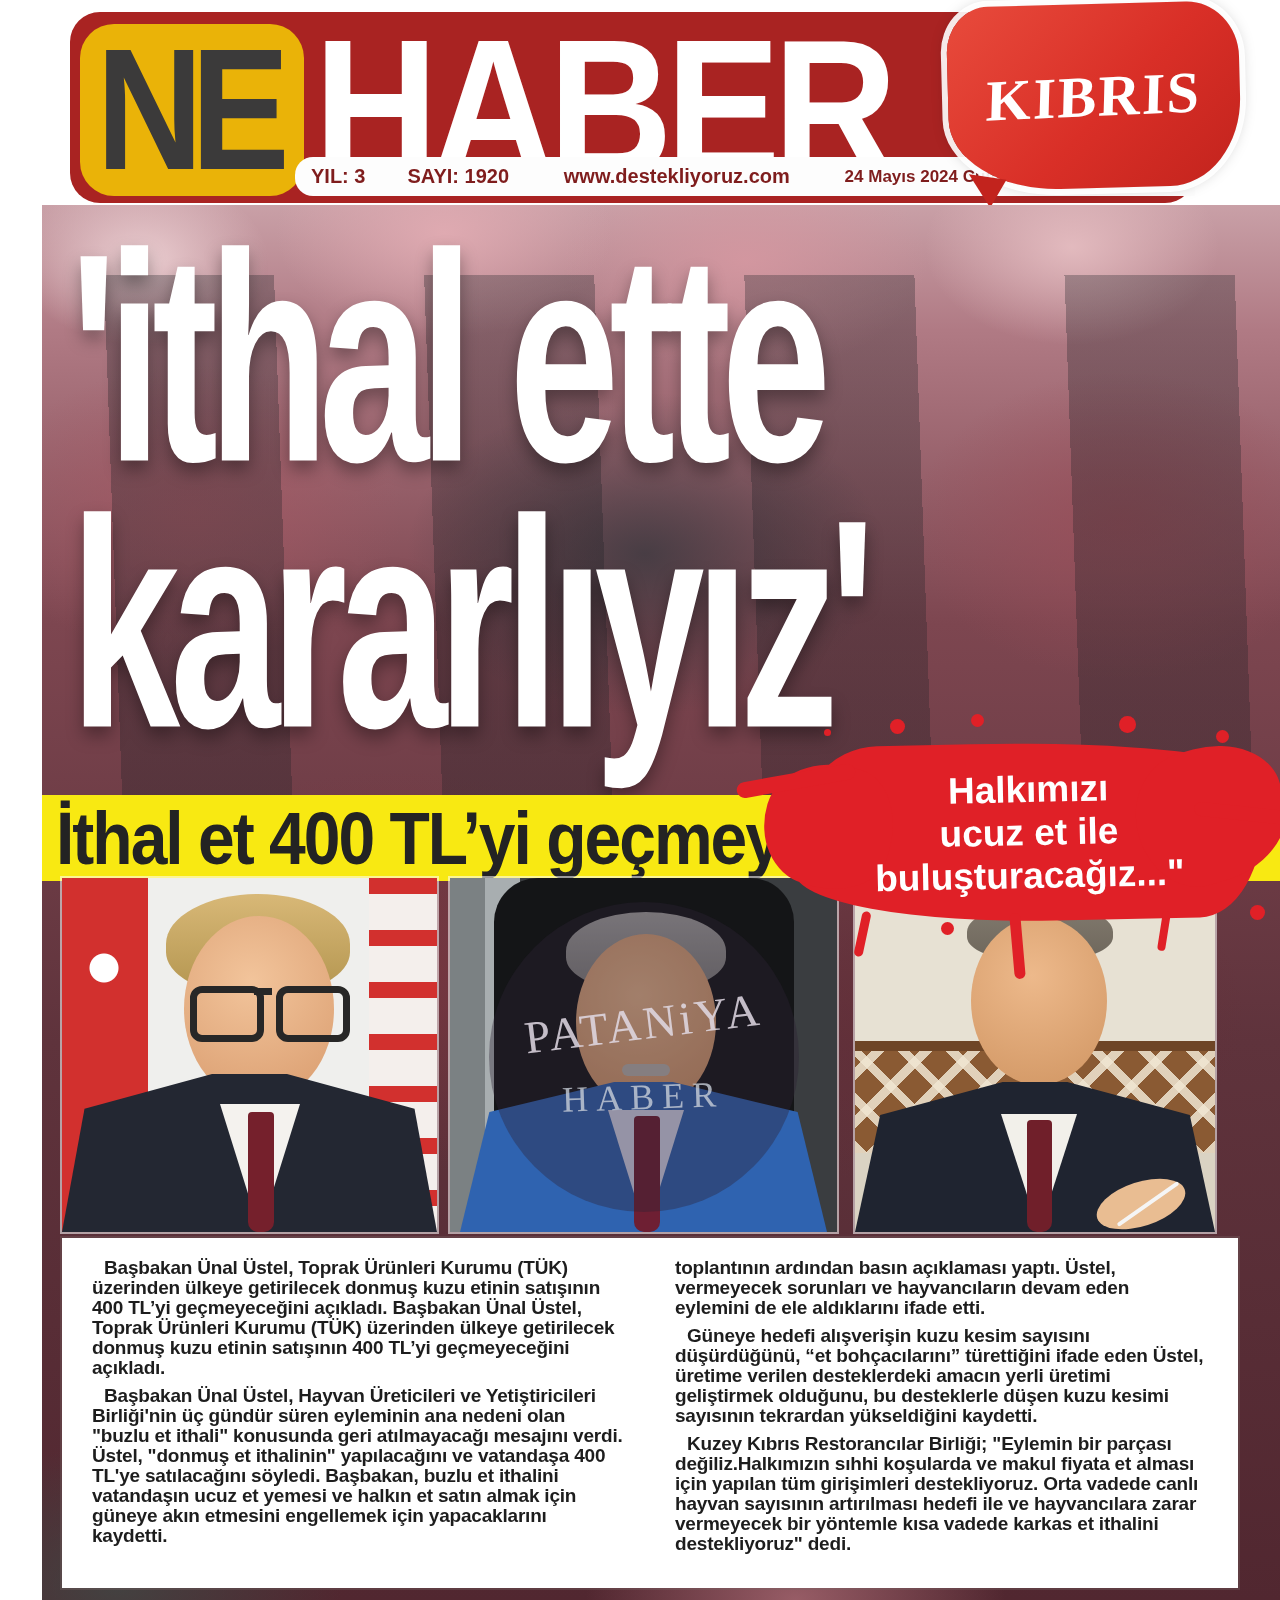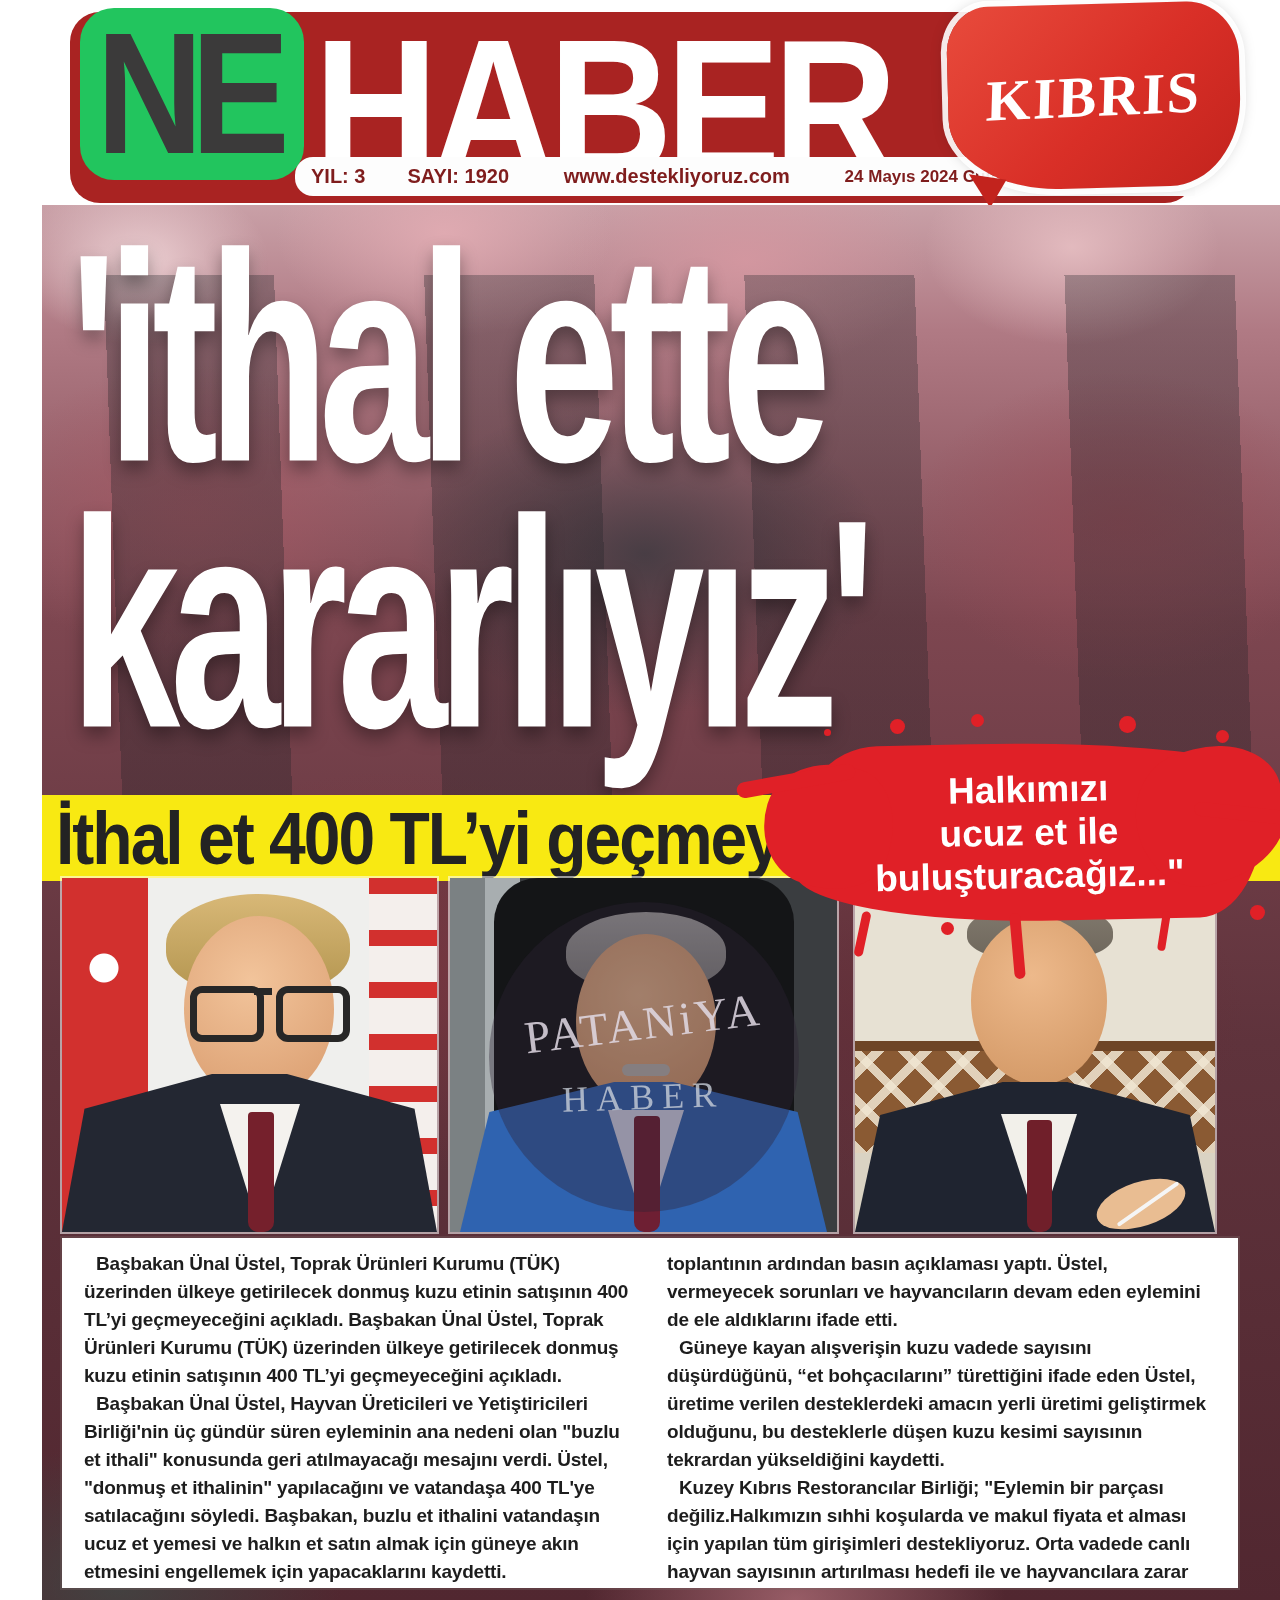--- a/index.html
+++ b/index.html
@@ -3,21 +3,21 @@
 <meta charset="utf-8">
 <style>
   html,body{margin:0;padding:0;background:#ffffff;}
   body{width:1280px;height:1600px;position:relative;overflow:hidden;
        font-family:"Liberation Sans", sans-serif;}
 
   
   .masthead{position:absolute;left:0;top:0;width:1280px;height:205px;background:#fff;}
   .band{position:absolute;left:70px;top:12px;width:1125px;height:191px;
         background:#a92322;border-radius:30px;}
-  .ne-box{position:absolute;left:80px;top:8px;width:224px;height:172px;background:#22c55e;
+  .ne-box{position:absolute;left:80px;top:24px;width:224px;height:172px;background:#eab308;
           border-radius:34px;display:flex;align-items:center;justify-content:center;overflow:hidden;}
   .ne-box span{font-size:148px;font-weight:800;color:#3b3a3a;letter-spacing:-12px;
                transform:scaleY(1.16);line-height:1;margin-left:-10px;}
   .haber{position:absolute;left:314px;top:16px;color:#fff;font-size:172px;font-weight:800;
          letter-spacing:-7px;line-height:0.95;transform:scaleY(1.12);transform-origin:left top;
          white-space:nowrap;}
   .info-strip{position:absolute;left:295px;top:157px;width:900px;height:39px;background:#fdfdfd;
               border-radius:18px 0 0 18px;display:flex;align-items:center;
               padding:0 185px 0 16px;box-sizing:border-box;justify-content:space-between;}
   .info-left{display:flex;gap:42px;}
@@ -152,21 +152,21 @@
   .hand{position:absolute;right:28px;bottom:6px;width:92px;height:44px;border-radius:50%;
       background:#e9bd92;transform:rotate(-18deg);}
   .pen{position:absolute;right:30px;bottom:26px;width:74px;height:4px;background:#f5f5f5;
       transform:rotate(-35deg);border-radius:2px;}
 
   
   .article{position:absolute;left:20px;top:1033px;width:1176px;height:350px;background:#ffffff;
       z-index:6;box-sizing:border-box;padding:12px 22px 0 22px;display:flex;gap:34px;
       box-shadow:0 0 0 2px rgba(120,100,100,.35);overflow:hidden;}
   .col{flex:1;}
-  .article p{margin:0;font-size:19px;line-height:28px;font-weight:700;color:#1d1d1d;
+  .article p{margin:8px;font-size:19px;line-height:20px;font-weight:700;color:#1d1d1d;
       letter-spacing:-0.2px;text-align:left;}
   .article p.indent{text-indent:12px;}
 </style>
 </head>
 <body>
 
 <header class="masthead">
   <div class="band"></div>
   <div class="ne-box">
     <span>NE</span>
@@ -255,17 +255,17 @@
     </div>
   </div>
 
   <div class="article">
     <div class="col">
       <p class="indent">Başbakan Ünal Üstel, Toprak Ürünleri Kurumu (TÜK) üzerinden ülkeye getirilecek donmuş kuzu etinin satışının 400 TL’yi geçmeyeceğini açıkladı. Başbakan Ünal Üstel, Toprak Ürünleri Kurumu (TÜK) üzerinden ülkeye getirilecek donmuş kuzu etinin satışının 400 TL’yi geçmeyeceğini açıkladı.</p>
       <p class="indent">Başbakan Ünal Üstel, Hayvan Üreticileri ve Yetiştiricileri Birliği'nin üç gündür süren eyleminin ana nedeni olan "buzlu et ithali" konusunda geri atılmayacağı mesajını verdi. Üstel, "donmuş et ithalinin" yapılacağını ve vatandaşa 400 TL'ye satılacağını söyledi. Başbakan, buzlu et ithalini vatandaşın ucuz et yemesi ve halkın et satın almak için güneye akın etmesini engellemek için yapacaklarını kaydetti.</p>
     </div>
     <div class="col">
       <p>toplantının ardından basın açıklaması yaptı. Üstel, vermeyecek sorunları ve hayvancıların devam eden eylemini de ele aldıklarını ifade etti.</p>
-      <p class="indent">Güneye kayan alışverişin kuzu vadede sayısını düşürdüğünü, “et bohçacılarını” türettiğini ifade eden Üstel, üretime verilen desteklerdeki amacın yerli üretimi geliştirmek olduğunu, bu desteklerle düşen kuzu kesimi sayısının tekrardan yükseldiğini kaydetti.</p>
+      <p class="indent">Güneye hedefi alışverişin kuzu kesim sayısını düşürdüğünü, “et bohçacılarını” türettiğini ifade eden Üstel, üretime verilen desteklerdeki amacın yerli üretimi geliştirmek olduğunu, bu desteklerle düşen kuzu kesimi sayısının tekrardan yükseldiğini kaydetti.</p>
       <p class="indent">Kuzey Kıbrıs Restorancılar Birliği; "Eylemin bir parçası değiliz.Halkımızın sıhhi koşularda ve makul fiyata et alması için yapılan tüm girişimleri destekliyoruz. Orta vadede canlı hayvan sayısının artırılması hedefi ile ve hayvancılara zarar vermeyecek bir yöntemle kısa vadede karkas et ithalini destekliyoruz" dedi.</p>
     </div>
   </div>
 </div>
 
 </body></html>

